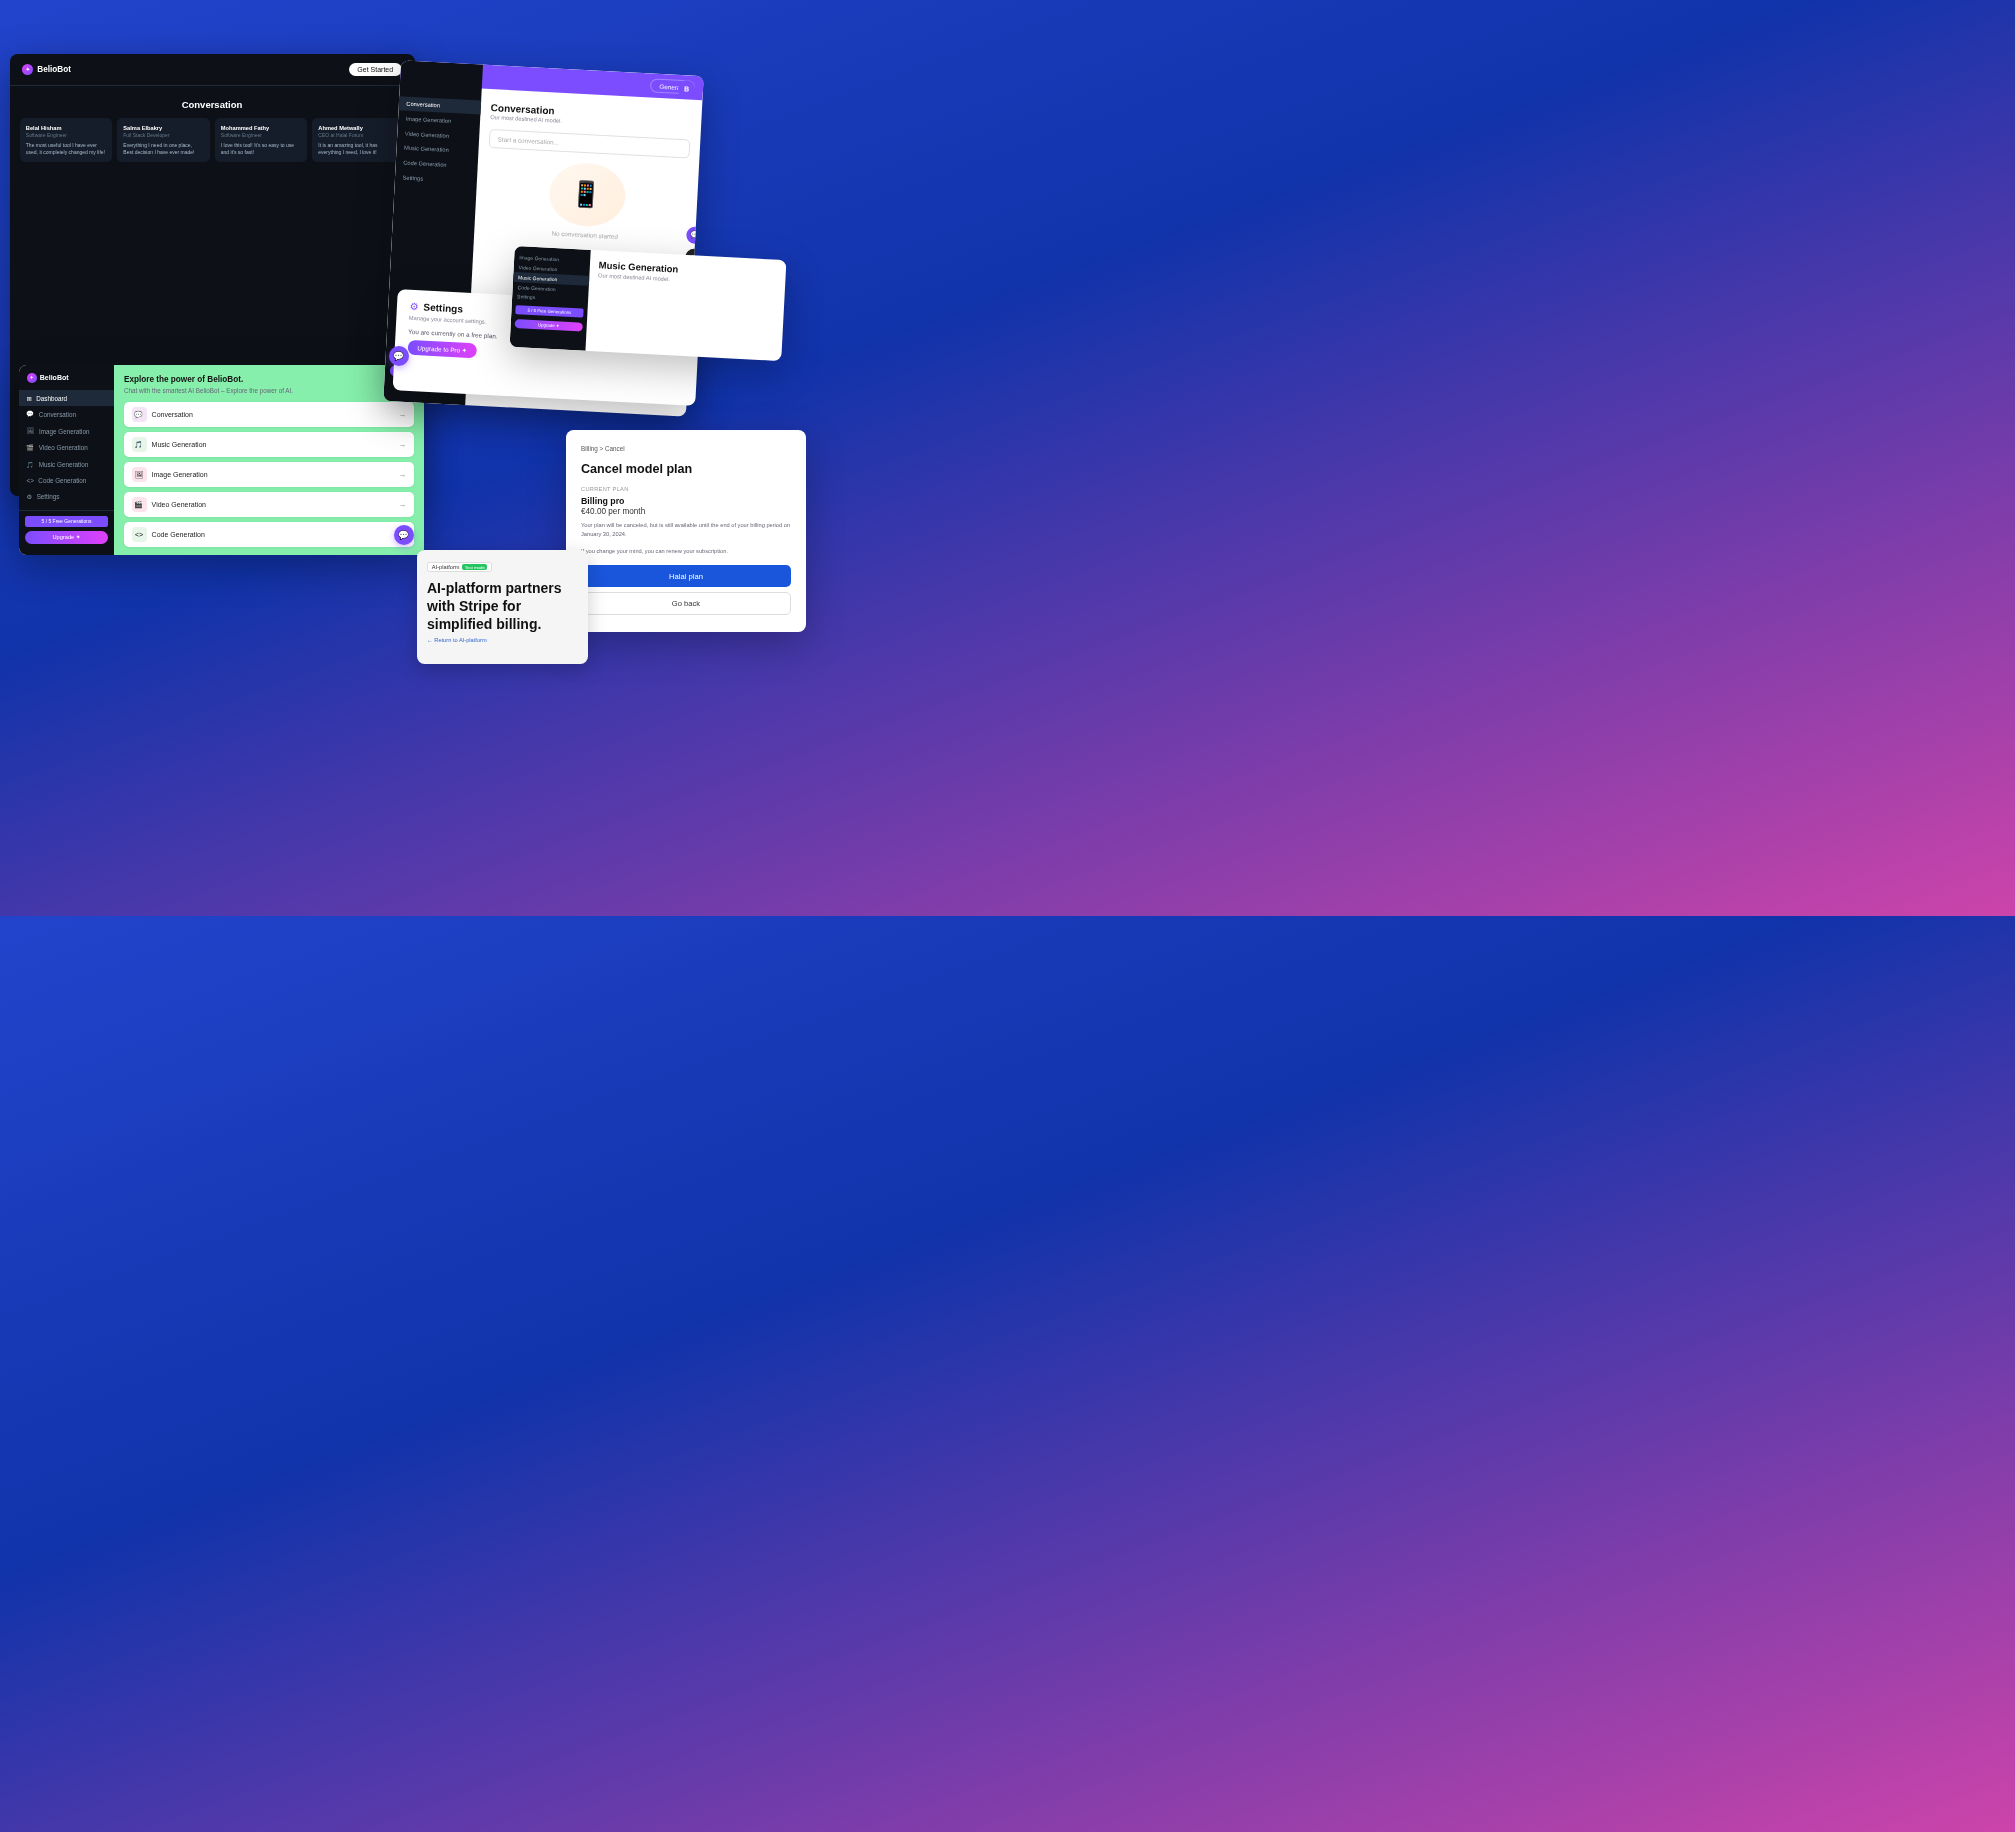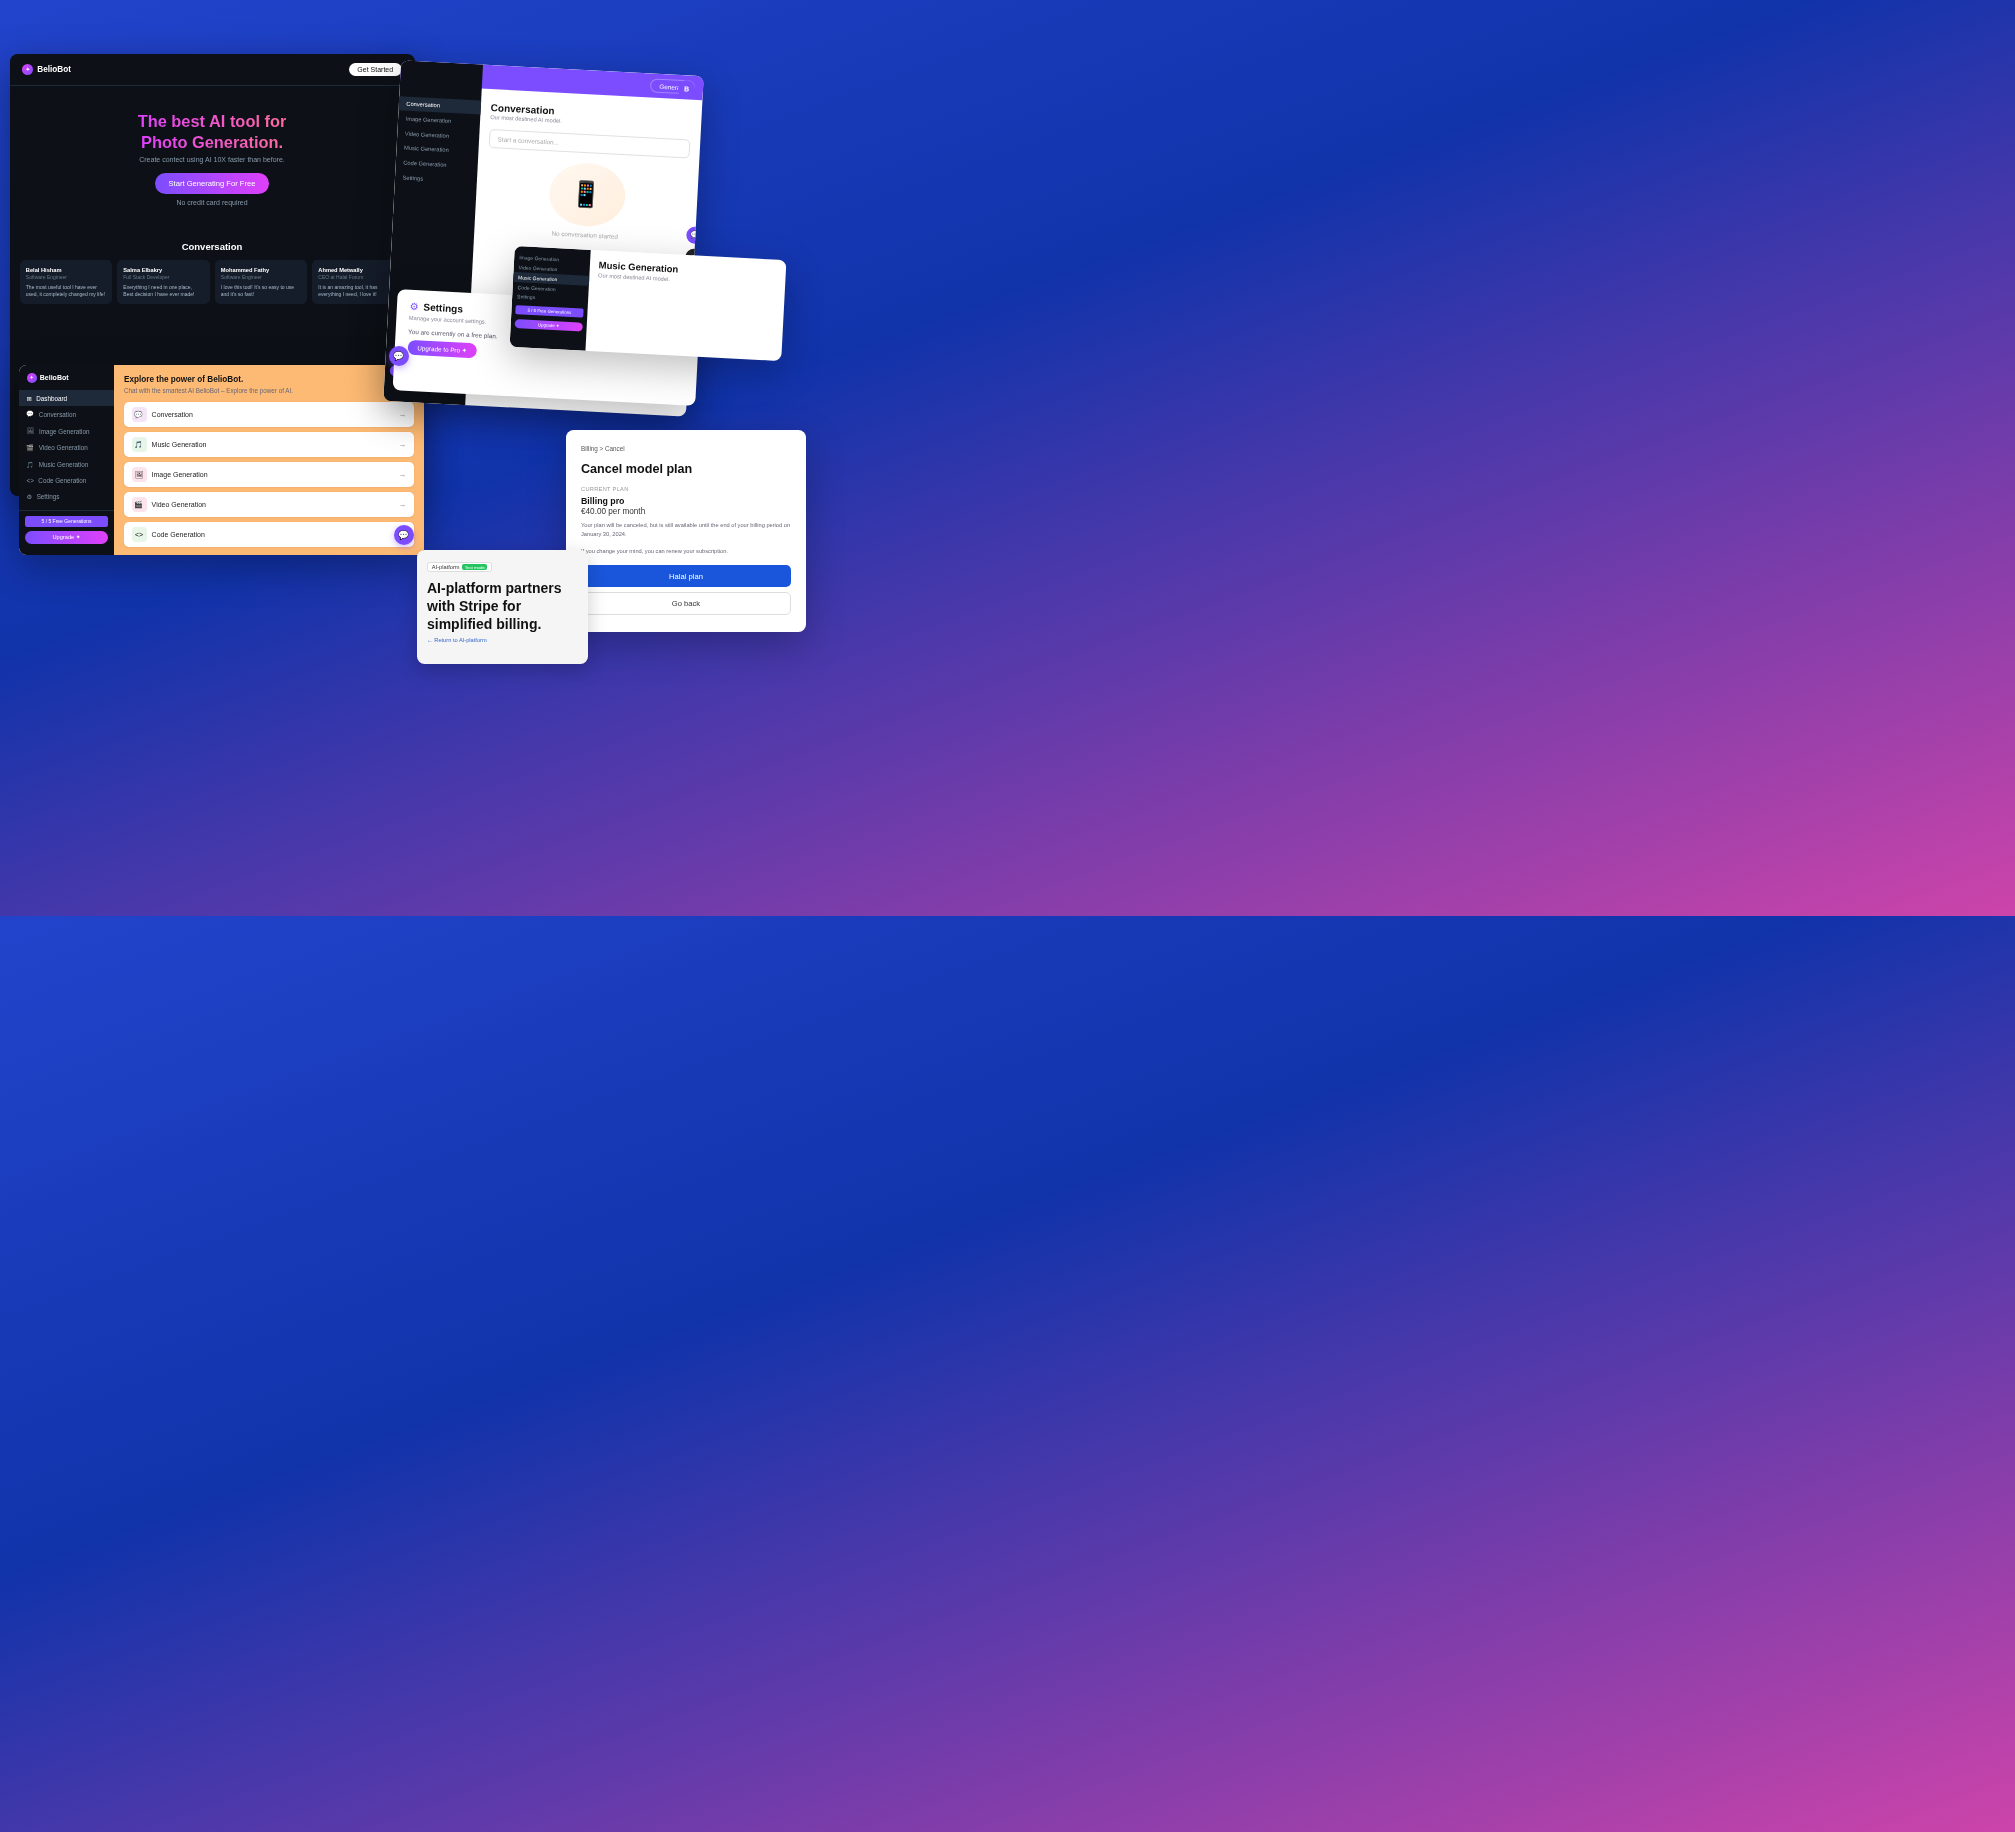--- a/index.html
+++ b/index.html
@@ -199,21 +199,21 @@
       color: #fff;
       border: none;
       border-radius: 7.6px;
       padding: 3.2px 6.3px;
       font-size: 5.7px;
       width: 100%;
       cursor: pointer;
     }
     .dashboard-main {
       flex: 1;
-      background: #fdba74;
+      background: #86efac;
       padding: 10px;
       overflow: hidden;
     }
     .dashboard-header {
       font-size: 8.2px;
       font-weight: 700;
       color: #111;
       margin-bottom: 2.5px;
     }
     .dashboard-sub {
@@ -609,29 +609,20 @@
 </head>
 <body>
 
 <div class="landing-card">
   <div class="landing-nav">
     <div class="landing-logo">
       <div class="logo-icon">✦</div>
       <span>BelioBot</span>
     </div>
     <button class="landing-get-started">Get Started</button>
-  </div>
-  <div class="landing-hero">
-    <h1>
-      <span>The best AI tool for</span><br>
-      <span style="background:linear-gradient(90deg,#e040fb,#ff6b9d);-webkit-background-clip:text;-webkit-text-fill-color:transparent;">Photo Generation.</span>
-    </h1>
-    <p>Create contect using AI 10X faster than before.</p>
-    <button class="landing-cta">Start Generating For Free</button>
-    <p class="landing-credit">No credit card required</p>
   </div>
   <div class="testimonials-section">
     <div class="testimonials-title">Conversation</div>
     <div class="testimonials-grid">
       <div class="testimonial-card">
         <div class="testimonial-name">Belal Hisham</div>
         <div class="testimonial-role">Software Engineer</div>
         <div class="testimonial-text">The most useful tool I have ever used, it completely changed my life!</div>
       </div>
       <div class="testimonial-card">

